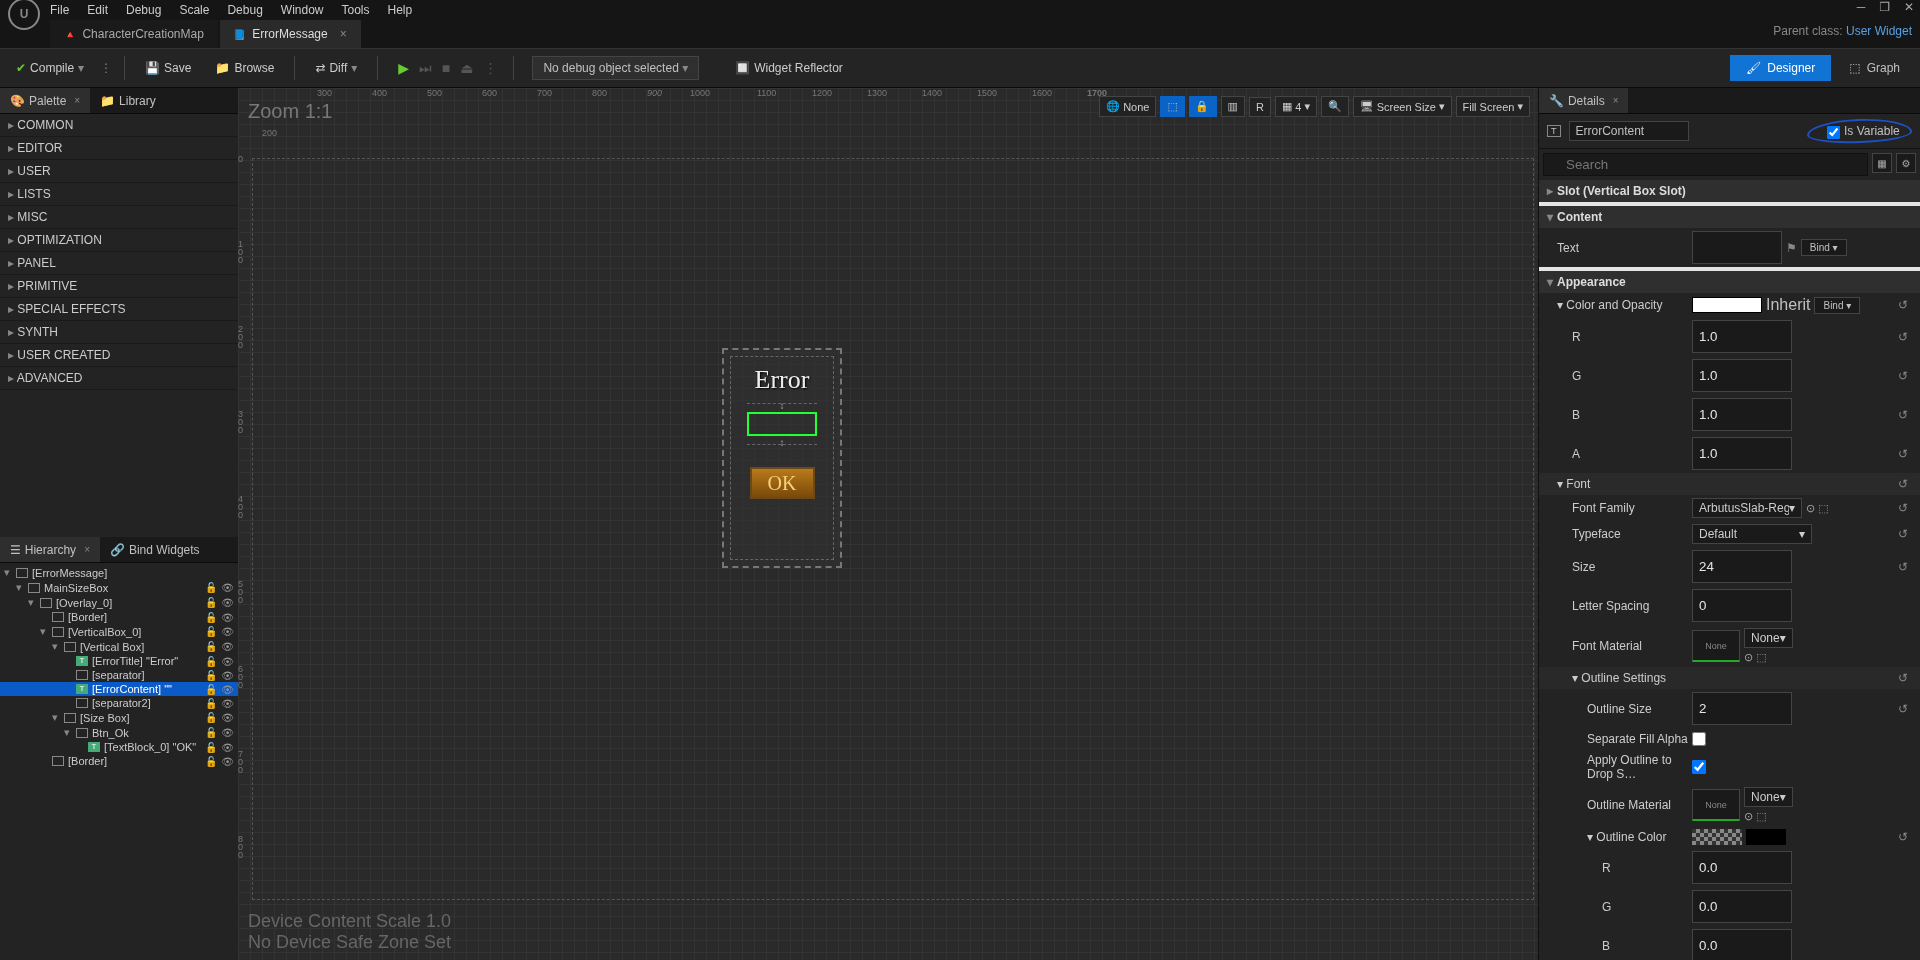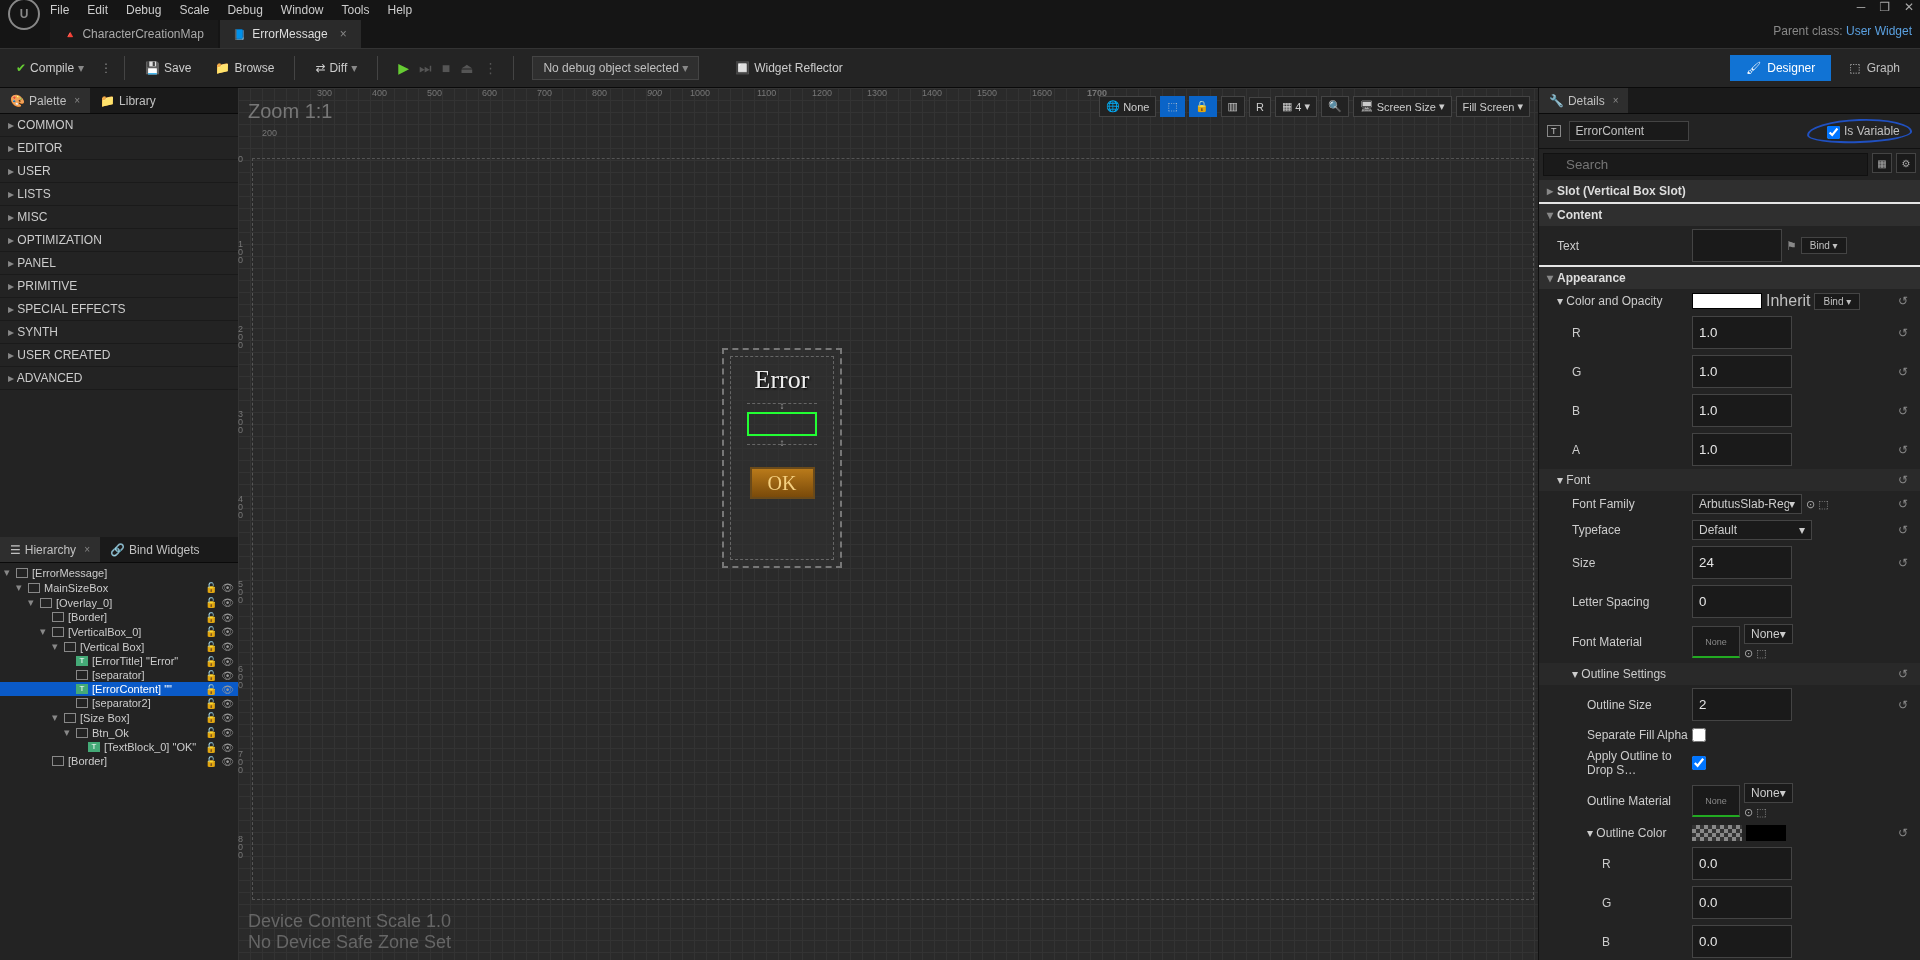--- a/index.html
+++ b/index.html
@@ -71,21 +71,21 @@
 .details-col { width: 382px; background: #232323; display: flex; flex-direction: column; border-left: 1px solid #111; }
 .details-header { padding: 5px 8px; display: flex; align-items: center; gap: 8px; border-bottom: 1px solid #111; }
 .details-header .name { background: #1a1a1a; border: 1px solid #444; padding: 2px 6px; min-width: 120px; }
 .is-var { display: flex; align-items: center; gap: 4px; margin-left: auto; }
 .is-var-circle { border: 2px solid #2050c0; border-radius: 50% 50% 50% 50% / 60% 60% 40% 40%; padding: 3px 10px 3px 18px; display: flex; align-items: center; gap: 4px; transform: rotate(-2deg); }
 .is-var-circle > * { transform: rotate(2deg); }
 .details-search { padding: 4px; display: flex; gap: 4px; }
 .details-search .search-wrap { flex: 1; }
 .details-search .cfg { width: 20px; height: 20px; background: #1a1a1a; border: 1px solid #444; display: flex; align-items: center; justify-content: center; font-size: 10px; color: #aaa; }
 .details-body { flex: 1; overflow: auto; }
-.section { border-bottom: 2px solid #e5e5e5; }
+.section { border-bottom: 4px solid #e5e5e5; }
 .section-header { background: #2f2f2f; padding: 4px 8px; font-weight: bold; color: #ddd; cursor: pointer; display: flex; align-items: center; }
 .section-header::before { content: "▾ "; color: #888; margin-right: 4px; }
 .section-header.collapsed::before { content: "▸ "; }
 .prop-row { display: flex; align-items: center; padding: 3px 8px; min-height: 22px; }
 .prop-row .plabel { width: 145px; color: #ccc; padding-left: 10px; }
 .prop-row .plabel.indent1 { padding-left: 25px; }
 .prop-row .plabel.indent2 { padding-left: 40px; }
 .prop-row .pval { flex: 1; display: flex; gap: 4px; align-items: center; }
 .prop-row .num-input { background: #1a1a1a; border: 1px solid #444; color: #e5e5e5; padding: 8px 6px; width: 100px; }
 .prop-row .dropdown-val { background: #1a1a1a; border: 1px solid #444; color: #ccc; padding: 2px 6px; flex: 1; display: flex; justify-content: space-between; max-width: 120px; }

